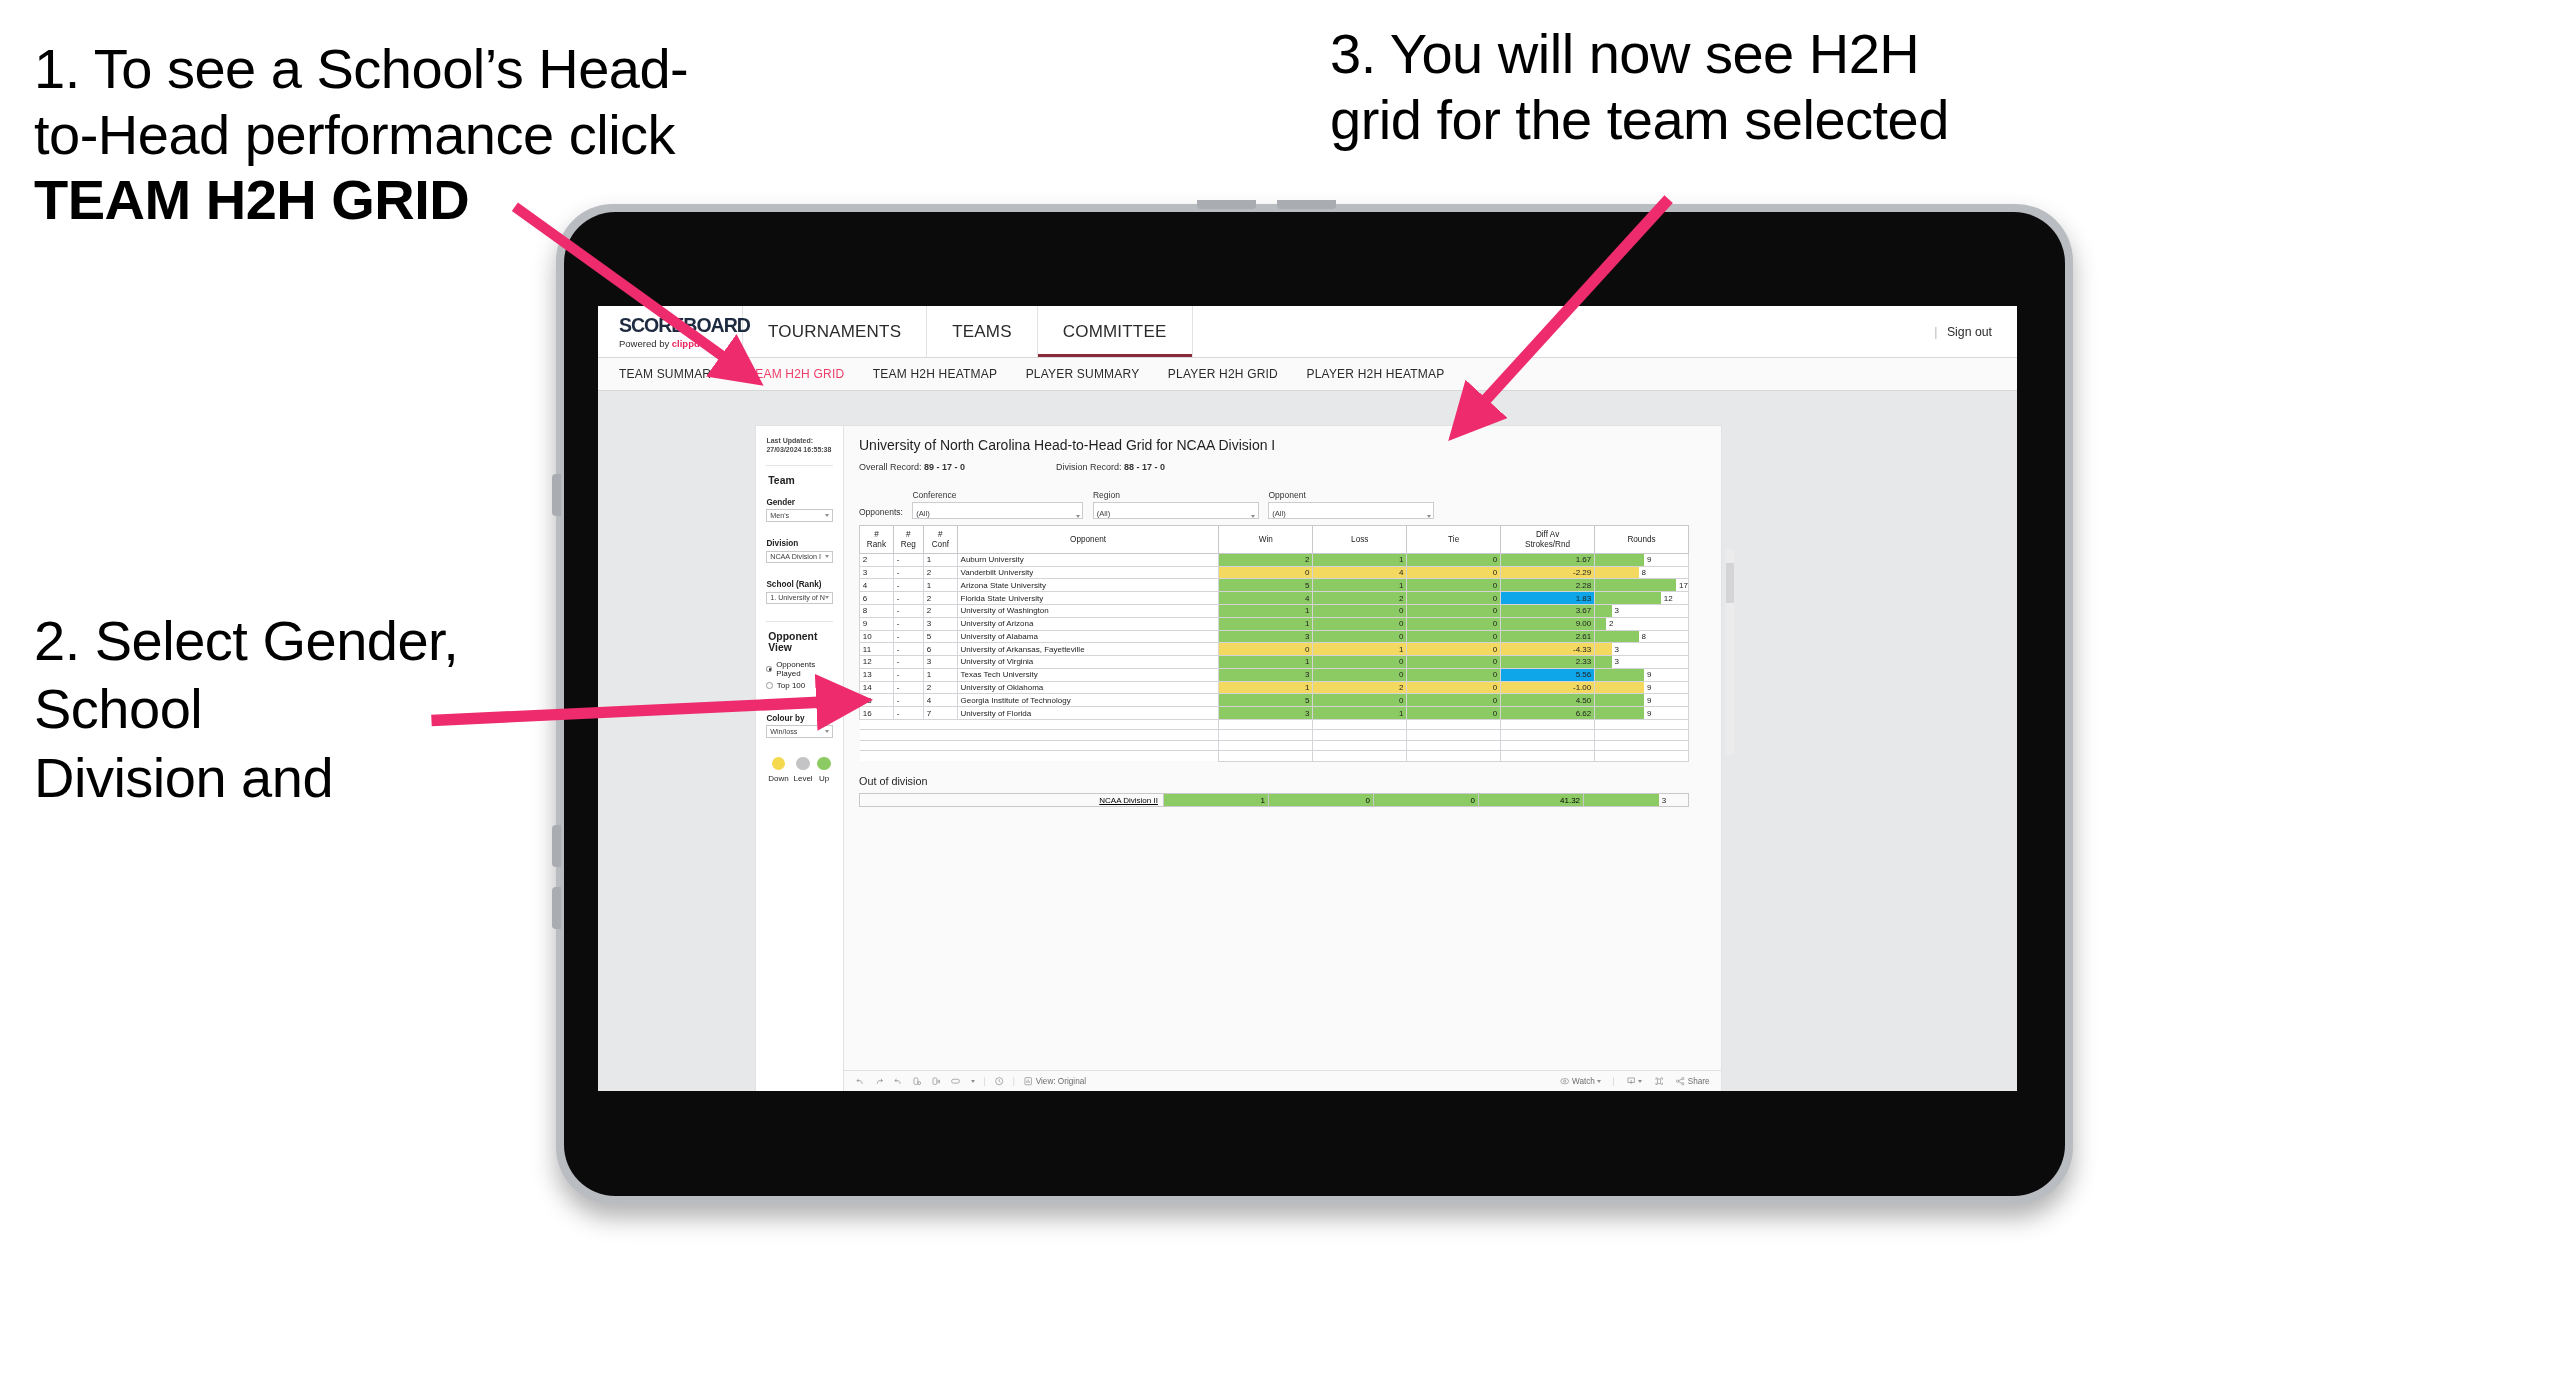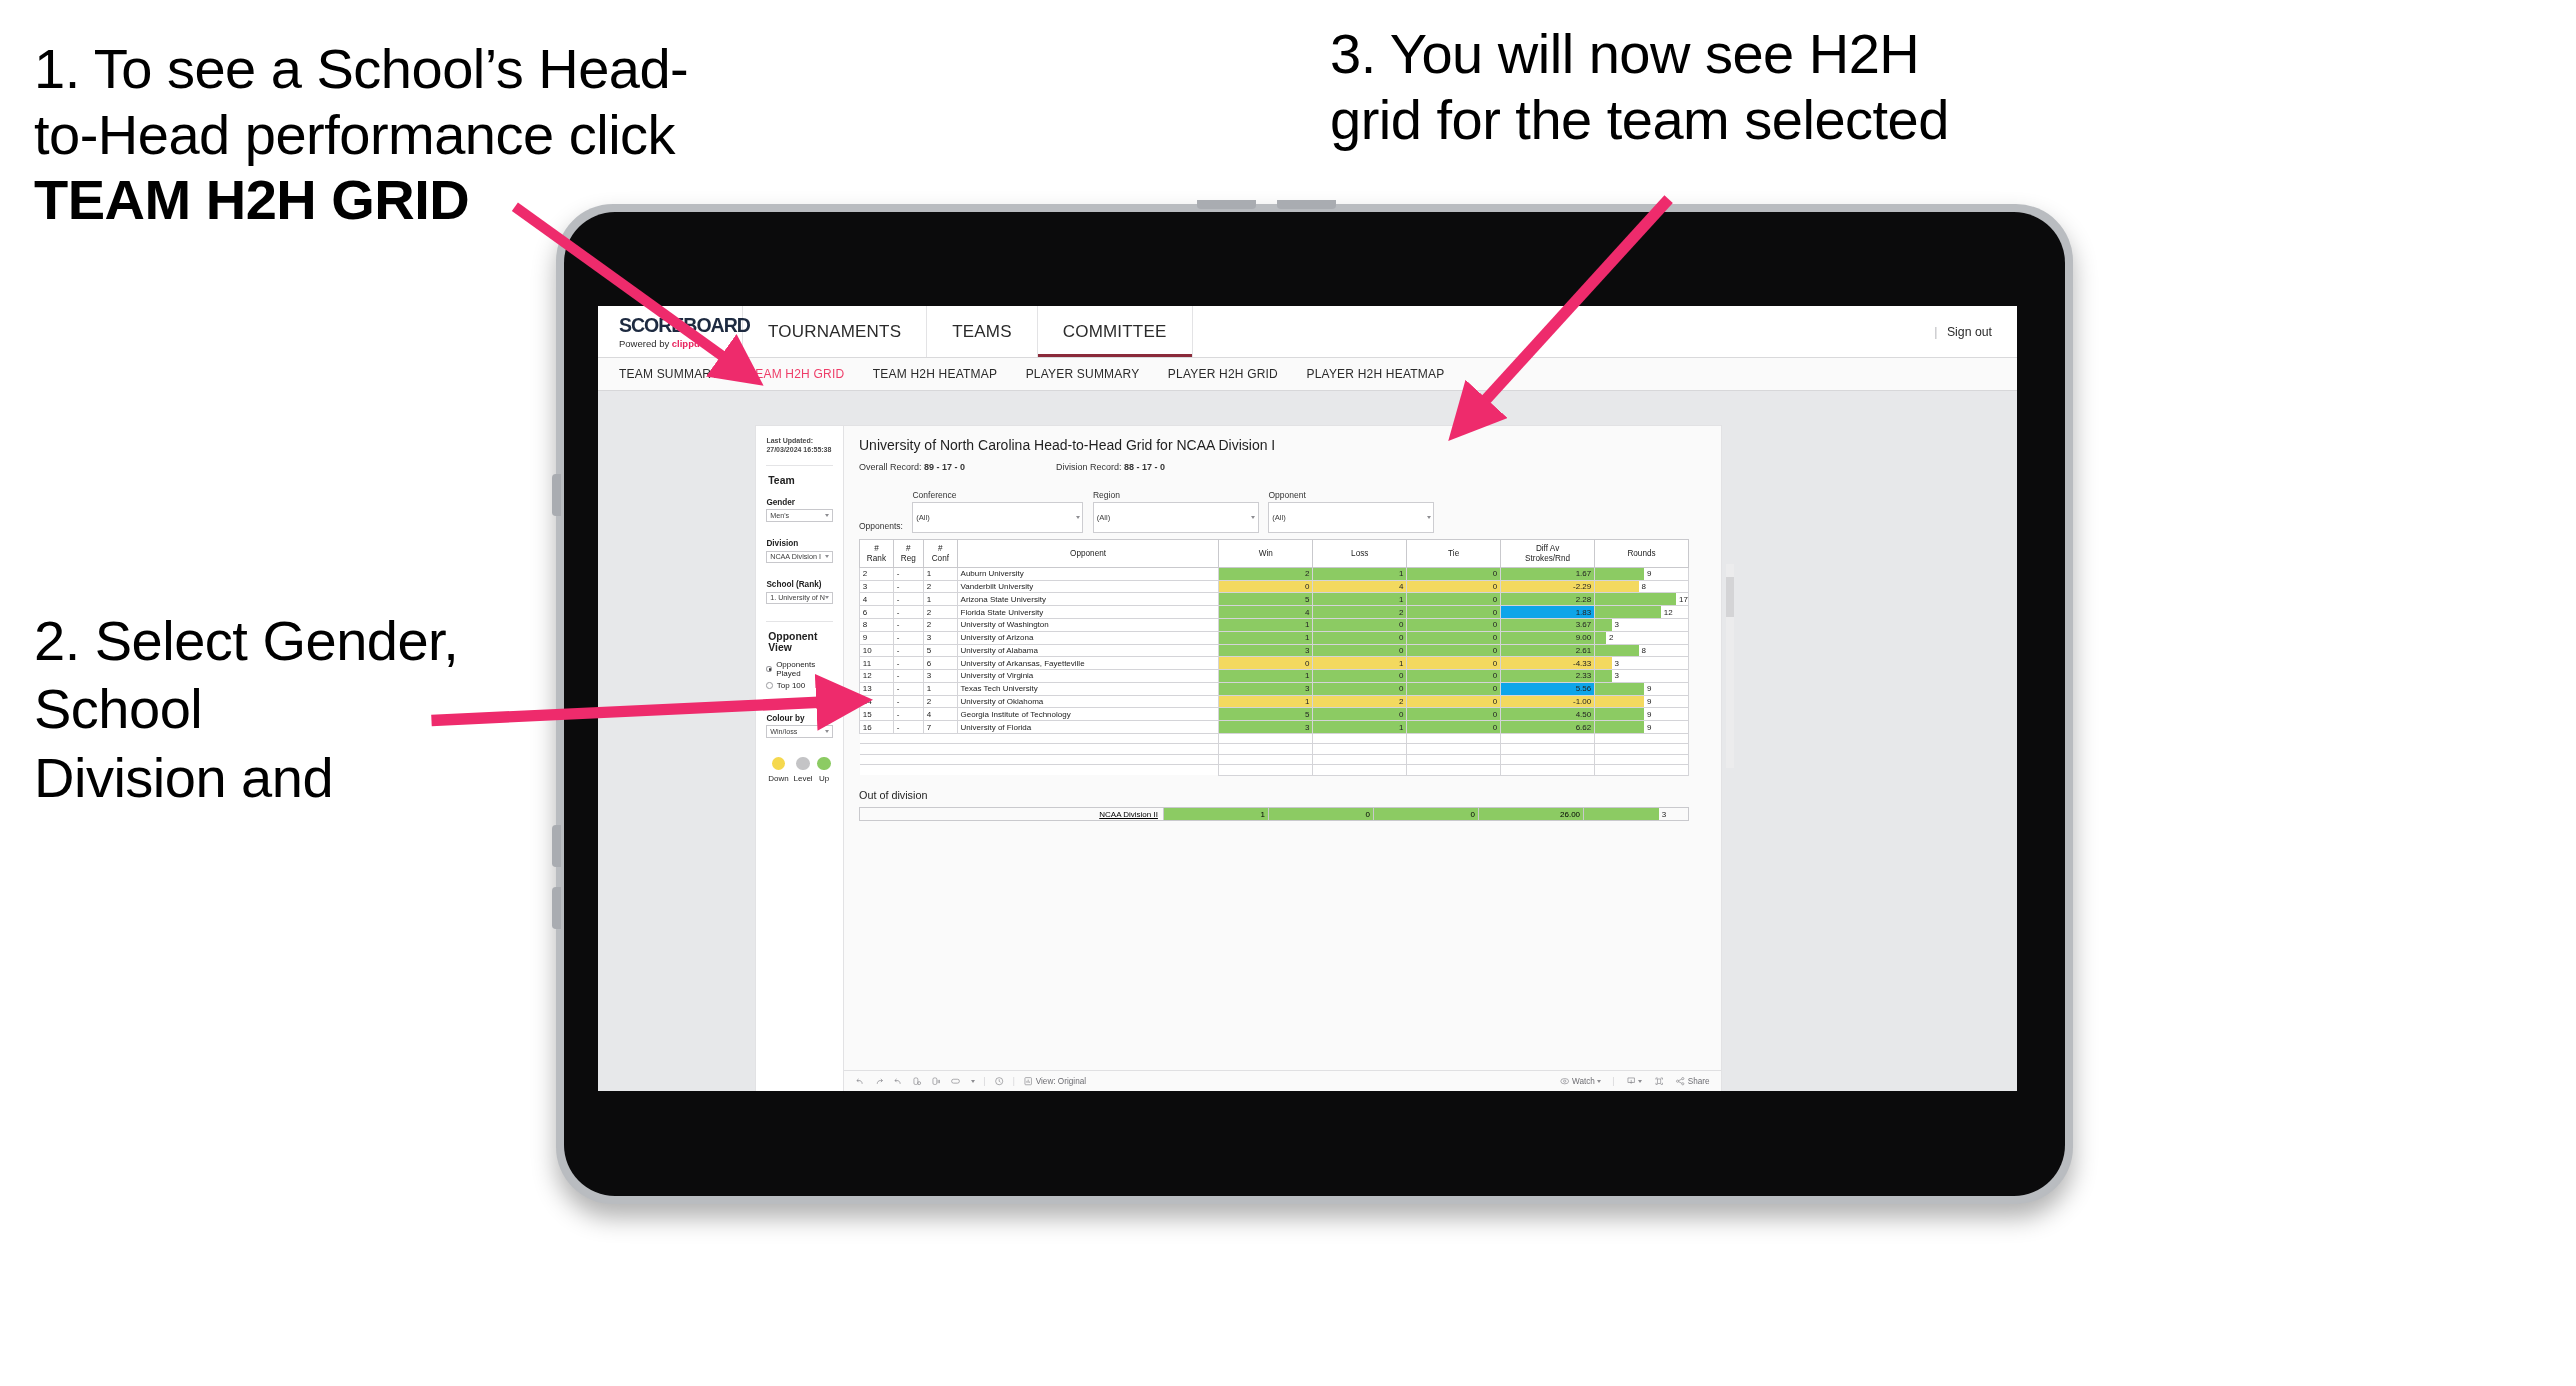--- a/index.html
+++ b/index.html
@@ -95,22 +95,22 @@
       display:flex;flex-direction:column;position:relative;}
   .main-pad{padding:11.4px 15px 0 15px;}
   .title{font-size:14px;color:#1f1f1f;margin:0 0 8.5px 0;font-weight:400;}
   .records{display:flex;font-size:9px;color:#333;margin-bottom:18px;}
   .records .r1{width:197px;}
   .records b{font-weight:700;}
   .filters{display:flex;align-items:flex-end;gap:9.5px;margin-bottom:6.6px;}
   .flab{font-size:8.5px;color:#333;padding-bottom:1.9px;}
   .fgroup{display:flex;flex-direction:column;}
   .fgroup .cap{font-size:8.5px;color:#333;margin-bottom:1.9px;}
-  .fbox{height:31px;border:0.9px solid #cdcdd1;background:#fff;display:flex;
-      align-items:center;justify-content:space-between;padding:0 2.8px;
+  .fbox{height:17px;border:0.9px solid #cdcdd1;background:#fff;display:flex;
+      align-items:flex-end;justify-content:space-between;padding:0 2.8px;
       font-size:7.6px;color:#3b3b3b;box-sizing:border-box;}
   .fbox.w1{width:171px;}.fbox.w2{width:166px;}.fbox.w3{width:166px;}
 
   
   .tbl-area{position:relative;padding:0 15px;}
   table.grid{border-collapse:collapse;width:830px;table-layout:fixed;
       font-size:8px;color:#222;}
   table.grid th{border:0.9px solid #c9c9cd;background:#fff;font-weight:400;
       font-size:8.2px;color:#222;padding:3.8px 1.9px;vertical-align:middle;
       line-height:1.15;}
@@ -580,21 +580,21 @@
 
         <div class="ood">
           <h4>Out of division</h4>
           <table class="ootbl">
             <tbody id="ood-body">
                 <tr>
                   <td class="c-opp" style="text-align:right;padding-right:4.7px;text-decoration:underline;" colspan="4">NCAA Division II</td>
                   <td class="c-num num" style="background:#8ccb63">1</td>
                   <td class="c-num num" style="background:#8ccb63">0</td>
                   <td class="c-num num" style="background:#8ccb63">0</td>
-                  <td class="c-diff num" style="background:#8ccb63">26.00</td>
+                  <td class="c-diff num" style="background:#8ccb63">41.32</td>
                   <td class="c-rnd rndcell">
                     <div class="rndbar">
                       <span class="rndfill" style="width:72%;background:#8ccb63"></span>
                       <span class="rndval">3</span>
                     </div>
                   </td>
                 </tr>
               </tbody>
           </table>
         </div>

